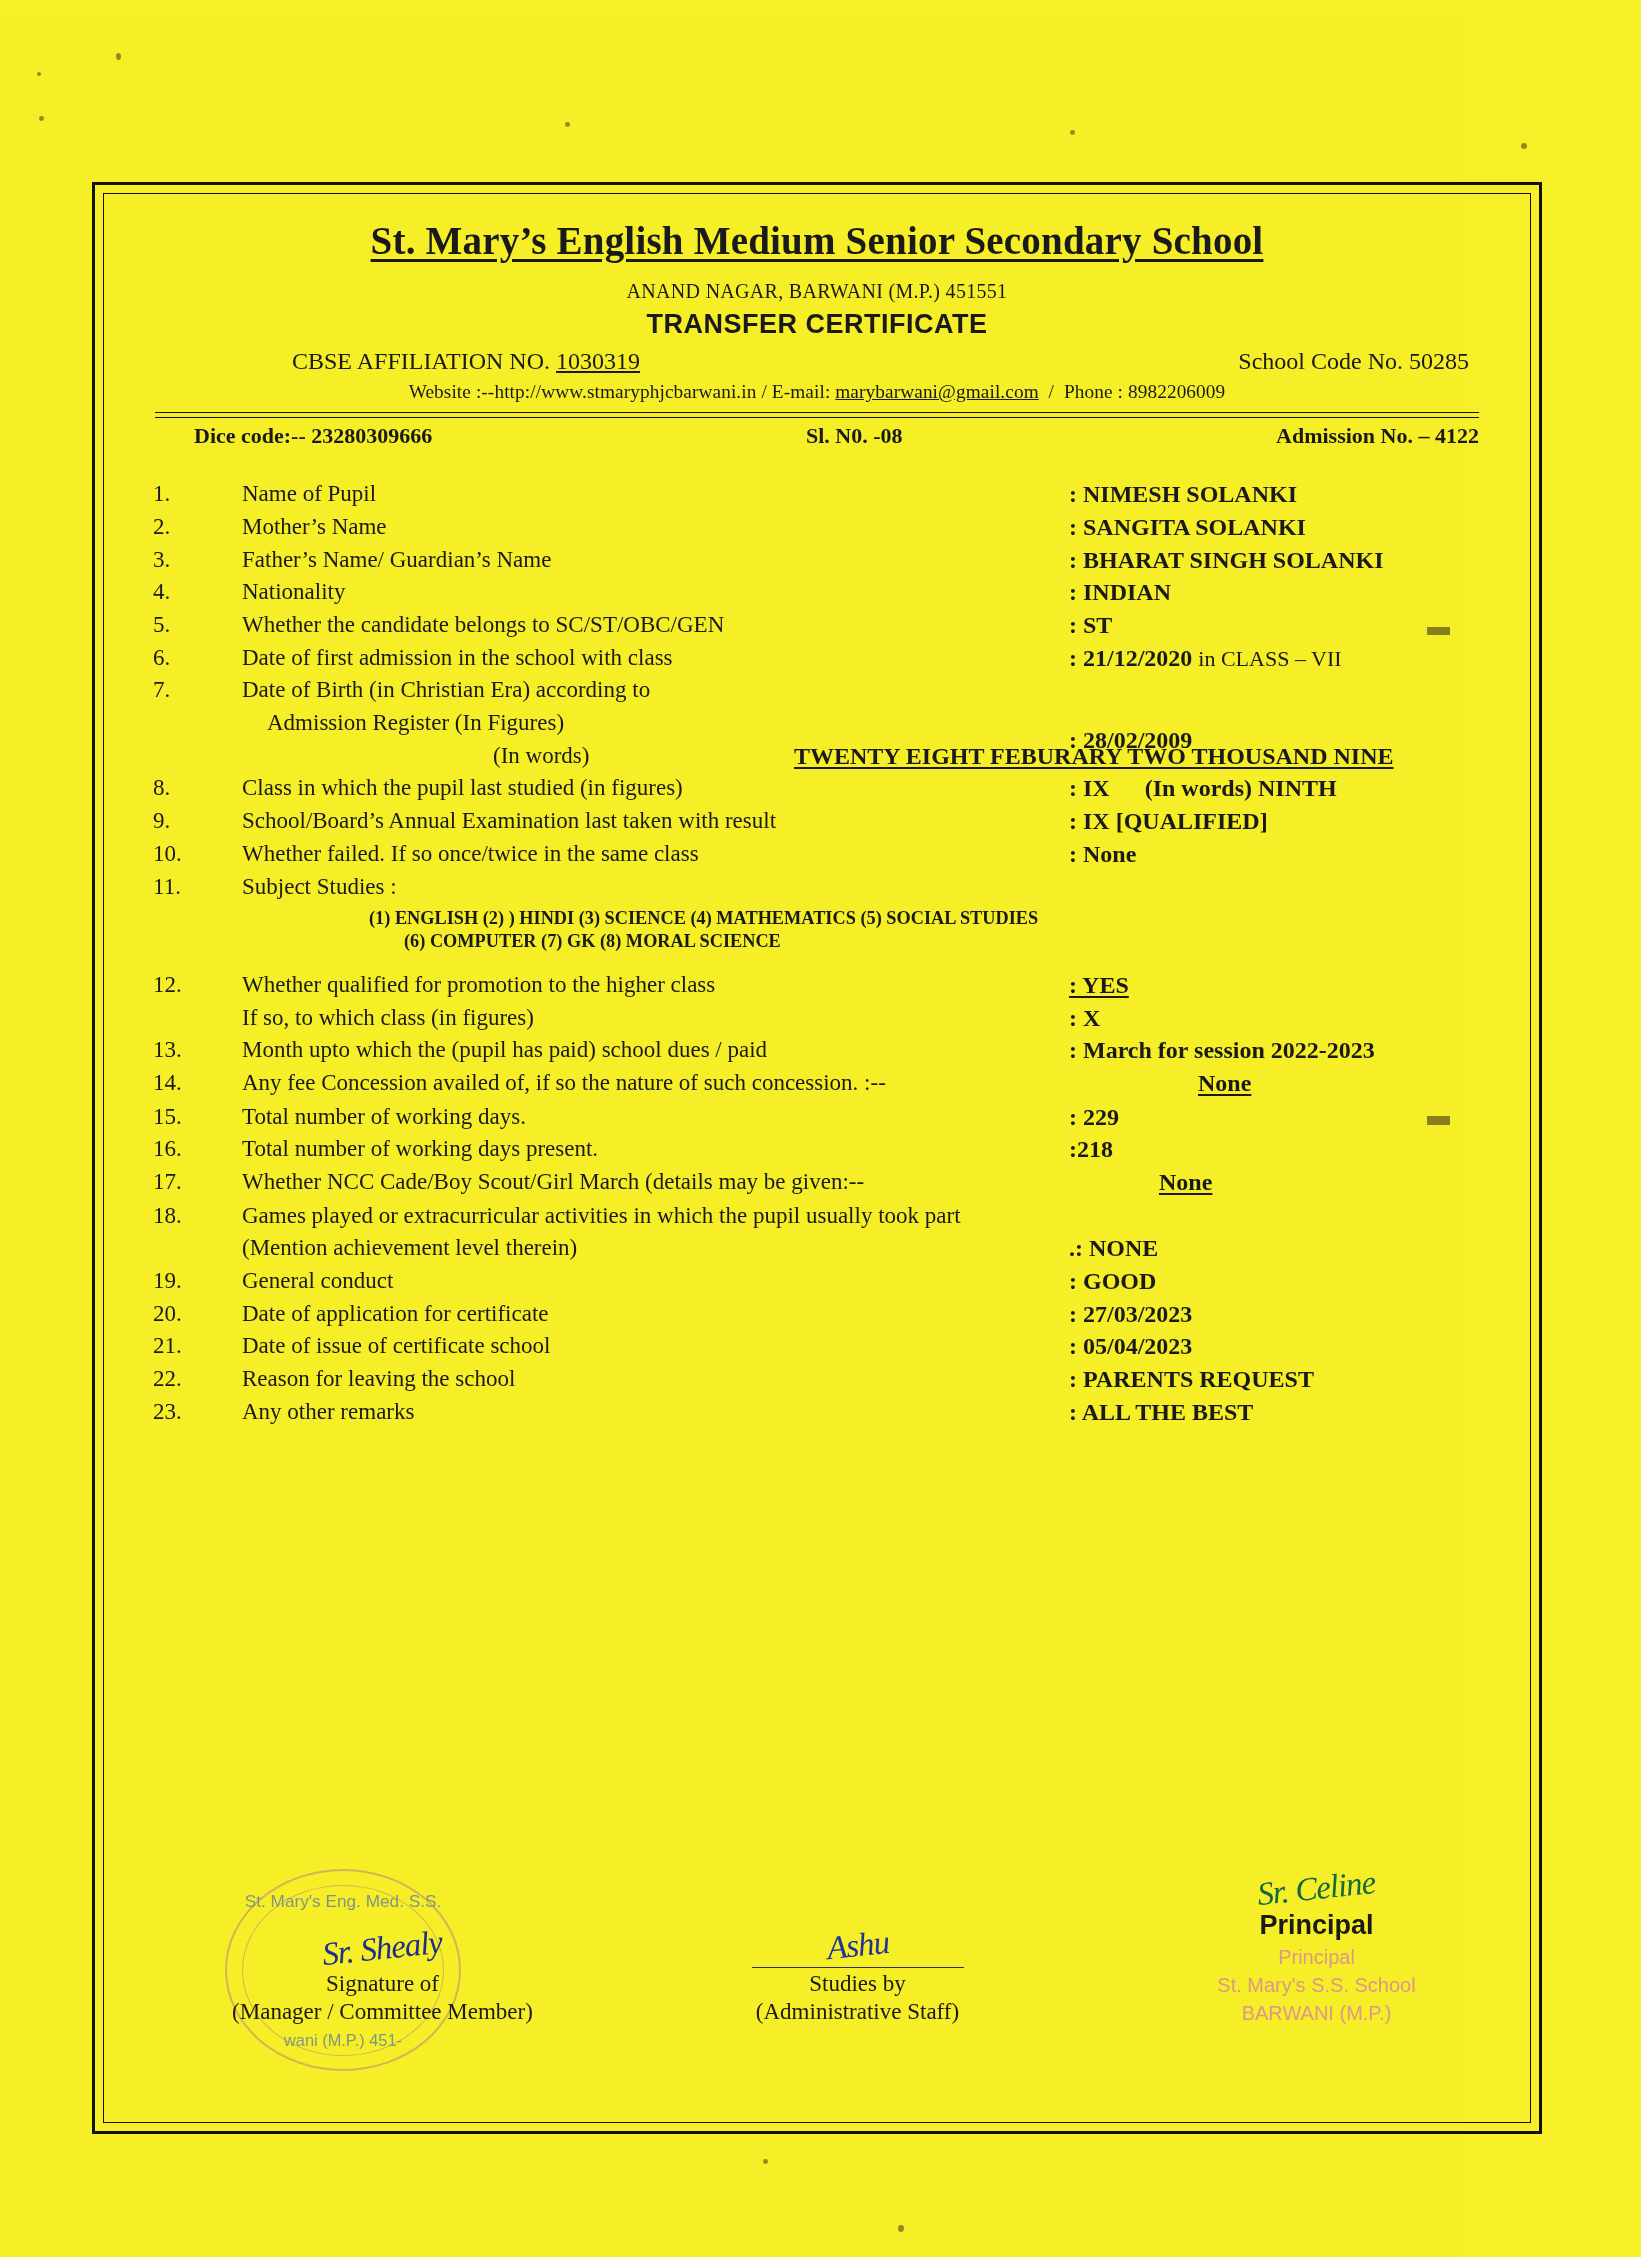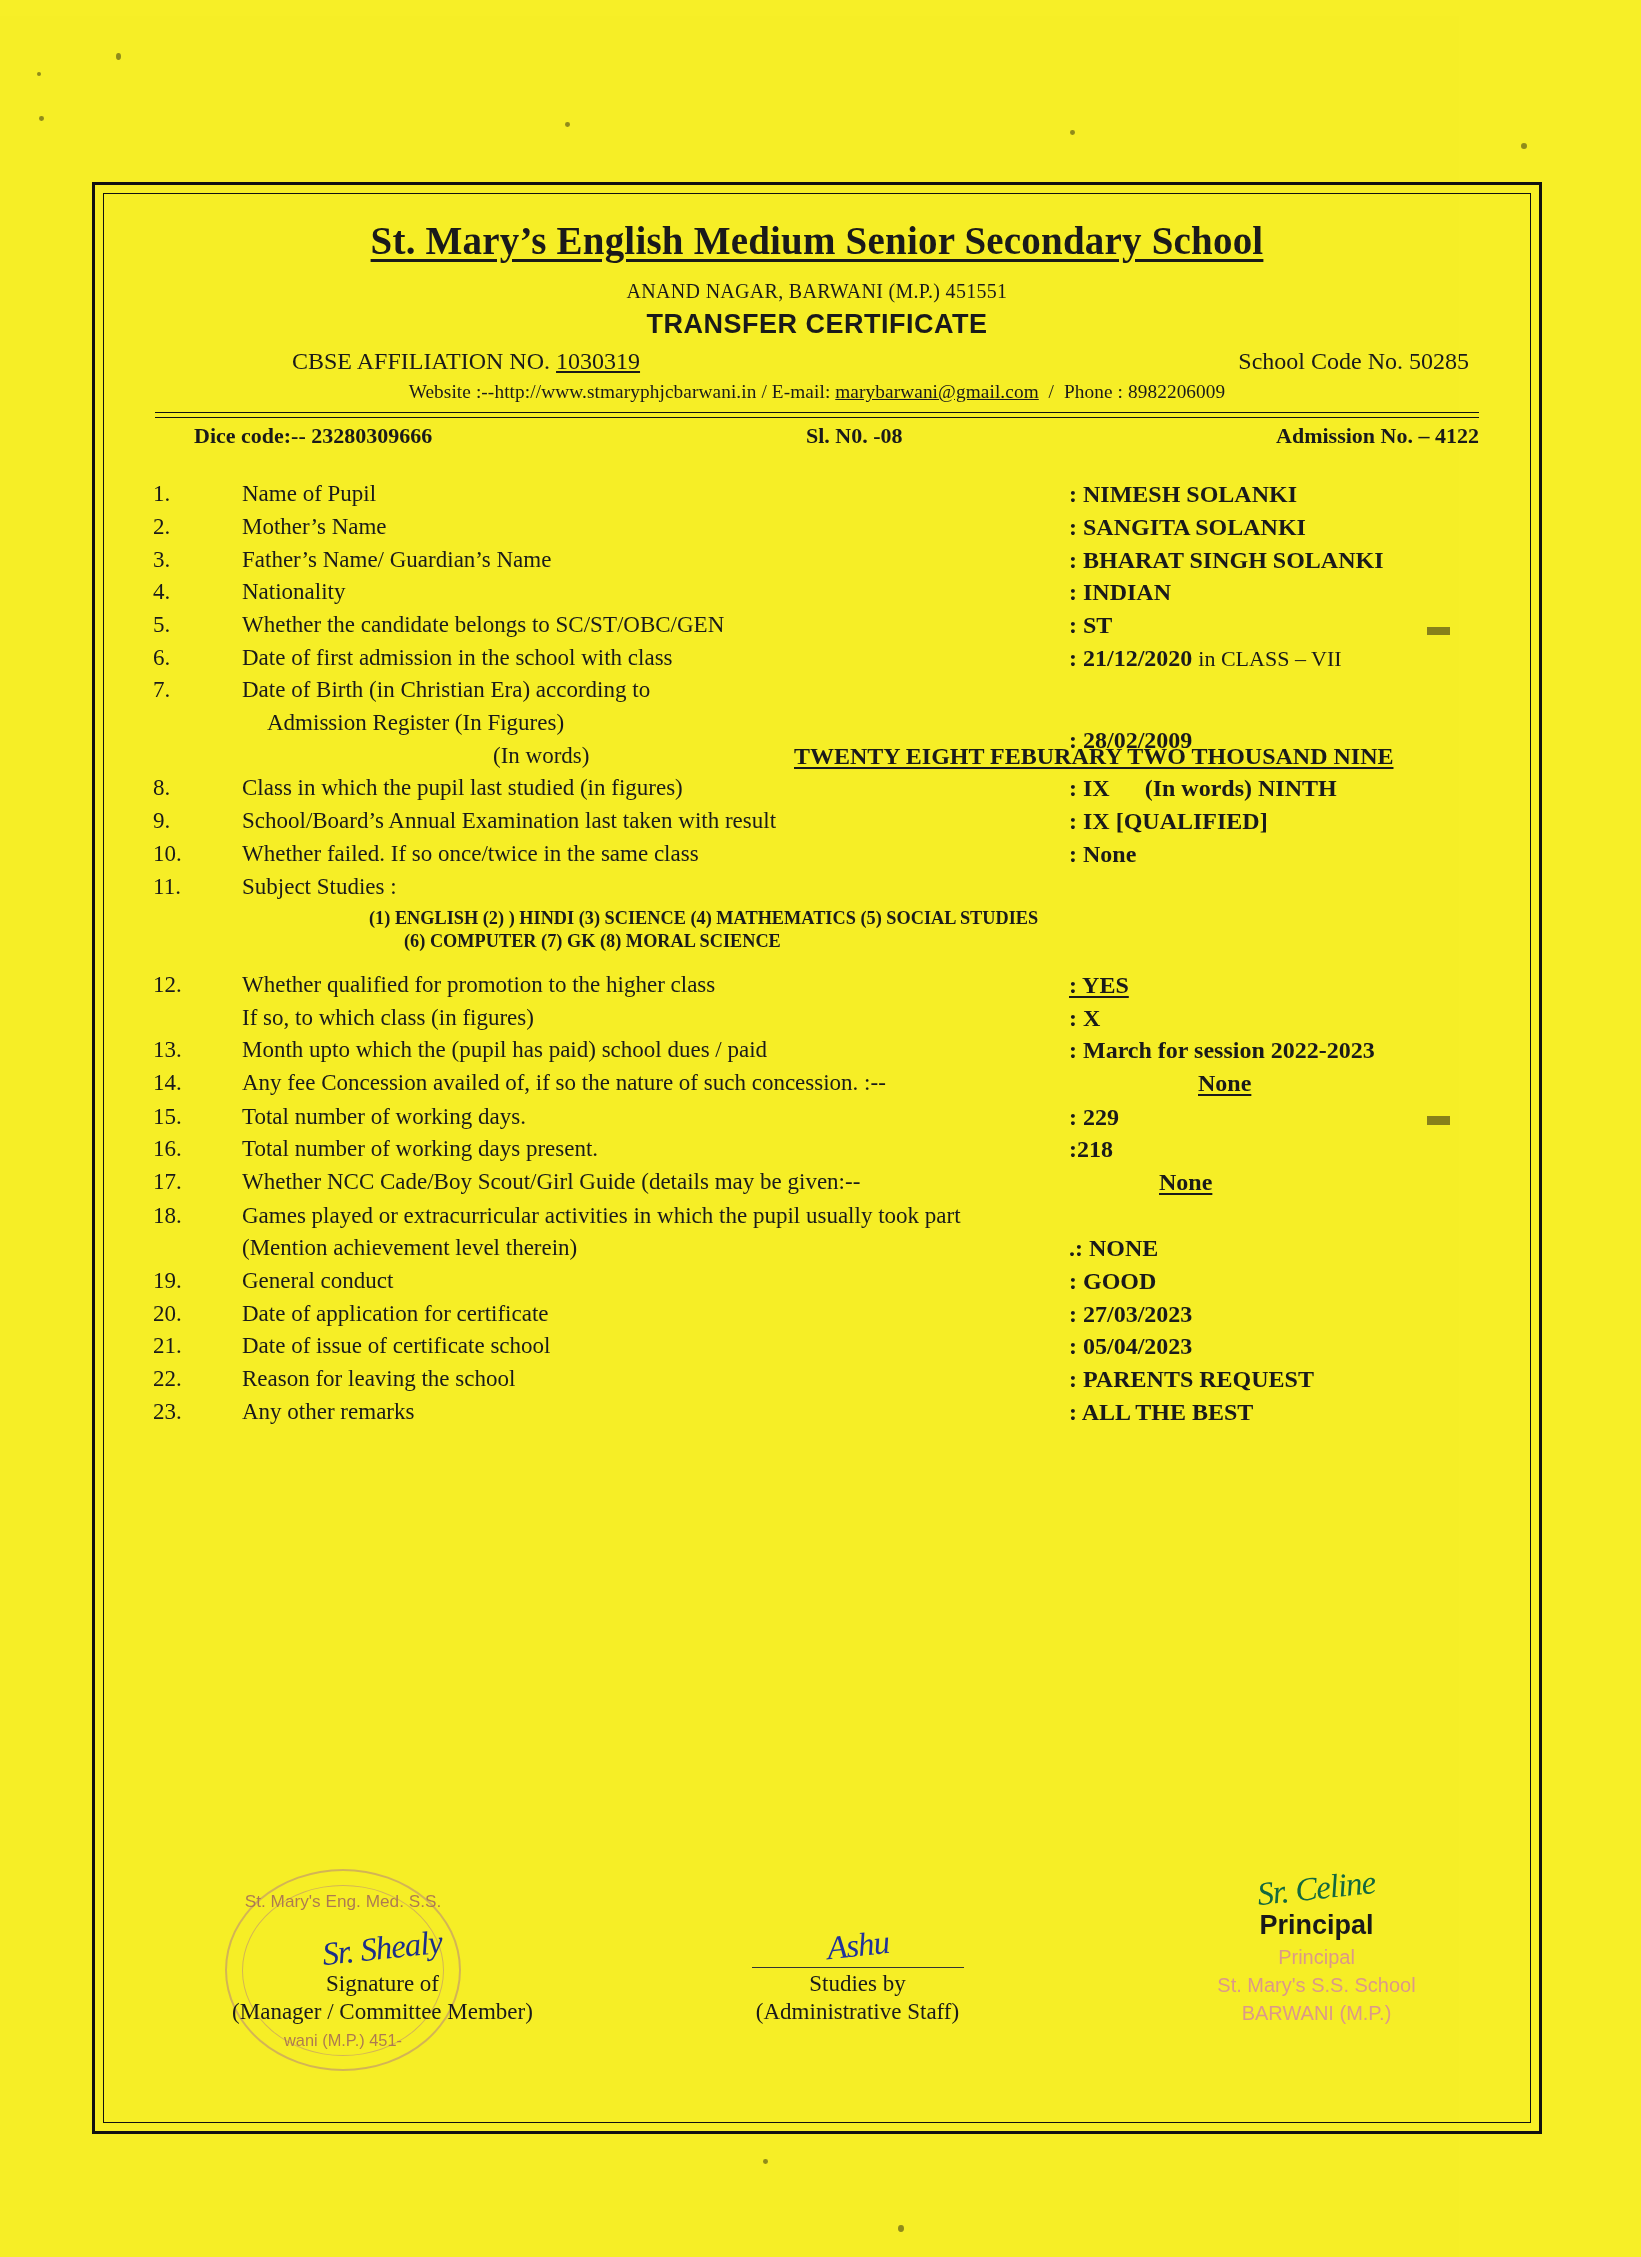--- a/index.html
+++ b/index.html
@@ -210,21 +210,21 @@
 
   .round-stamp {
     position: absolute;
     left: 130px;
     bottom: 9.7px;
     width: 232px;
     height: 198px;
     border: 2.9px solid #b8867c;
     border-radius: 50%;
     opacity: .55;
-    color: #701a75;
+    color: #1d4ed8;
     font-family: "Liberation Sans", sans-serif;
     font-size: 16.4px;
   }
   .round-stamp .inner {
     position: absolute;
     left: 15.4px; top: 13.5px; right: 15.4px; bottom: 13.5px;
     border: 1.4px solid #b8867c;
     border-radius: 50%;
   }
   .rs-top {
@@ -416,21 +416,21 @@
         </div>
 
         <div class="row">
           <div class="num">16.</div>
           <div class="label wide">Total number of working days present.</div>
           <div class="val-col">:218</div>
         </div>
 
         <div class="row">
           <div class="num">17.</div>
-          <div class="label" style="width:917px;">Whether NCC Cade/Boy Scout/Girl Guide (details may be given:--</div>
+          <div class="label" style="width:917px;">Whether NCC Cade/Boy Scout/Girl March (details may be given:--</div>
           <div class="inline-val"><span class="u">None</span></div>
         </div>
 
         <div class="row">
           <div class="num">18.</div>
           <div class="label" style="width:1159px;">Games played or extracurricular activities in which the pupil usually took part</div>
         </div>
         <div class="row">
           <div class="num"></div>
           <div class="label wide">(Mention achievement level therein)</div>

